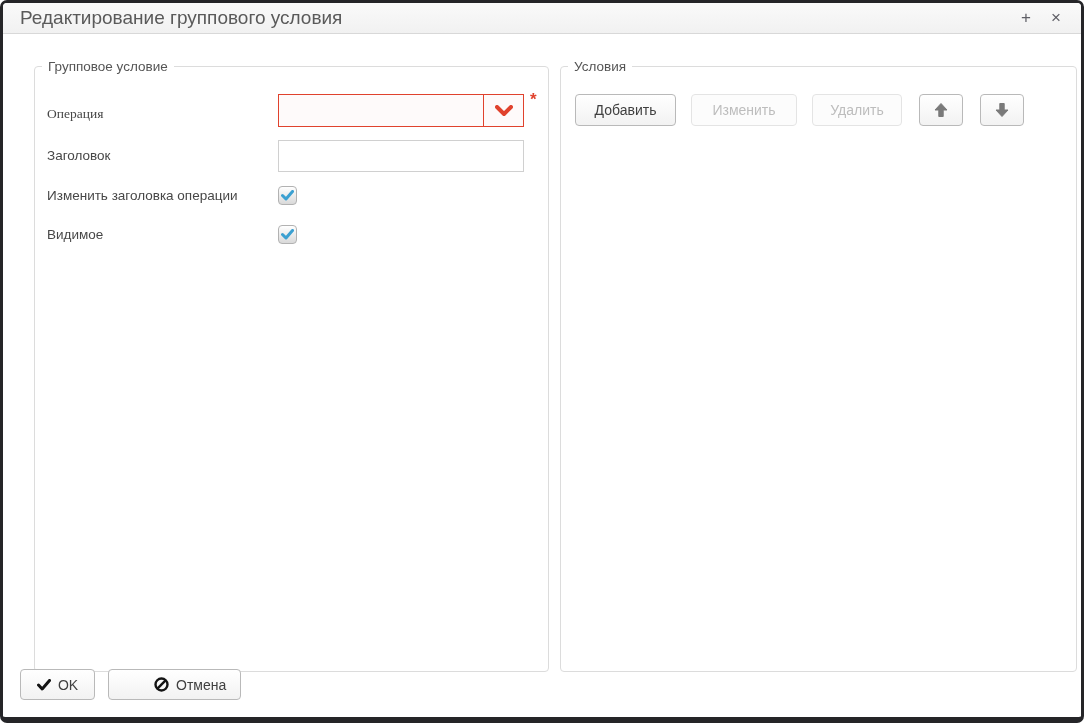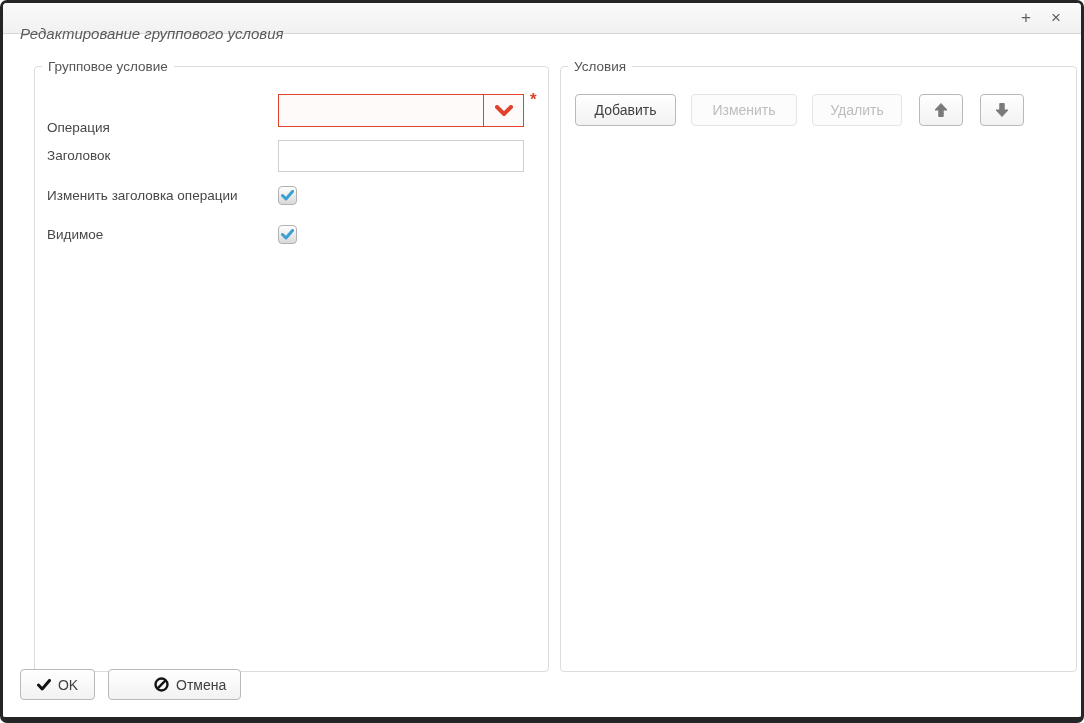--- a/index.html
+++ b/index.html
@@ -22,25 +22,24 @@
   
   .titlebar {
     position: absolute;
     left: 0; top: 0; right: 0;
     height: 30px;
     background: linear-gradient(#fafafa, #f1f1f1);
     border-bottom: 1px solid #d8d8d8;
   }
   .titlebar .title {
     position: absolute;
-    left: 17px; top: 16px;
+    left: 17px; top: 0;
     line-height: 30px;
-    font-size: 15px;
+    font-size: 19px;
     color: #5a5a5a;
-    font-style: italic;
   }
   .win-tool {
     position: absolute;
     top: 0;
     width: 22px; height: 30px;
     line-height: 29px;
     text-align: center;
     font-size: 17px;
     color: #5f5f66;
     cursor: pointer;
@@ -172,21 +171,21 @@
     <div class="title">Редактирование группового условия</div>
     <div class="win-tool plus">+</div>
     <div class="win-tool close">×</div>
   </div>
 
   <fieldset class="fs-left">
     <legend>Групповое условие</legend>
 
     <div style="position:relative; width:100%; height:100%;">
 
-      <div class="form-label" style="top:46px;">Операция</div>
+      <div class="form-label" style="top:32px;font-family:Liberation Serif, serif;">Операция</div>
       <div class="combo-wrap">
         <div class="combo">
           <input class="combo-input" type="text" value="" style="">
           <div class="trigger">
             <svg class="icon-svg" width="18" height="12" viewBox="0 0 18 12">
               <path d="M2 2 L9 9 L16 2" fill="none" stroke="#e0422d" stroke-width="4" stroke-linecap="round" stroke-linejoin="round"></path>
             </svg>
           </div>
         </div>
         <div class="required-star">*</div>

